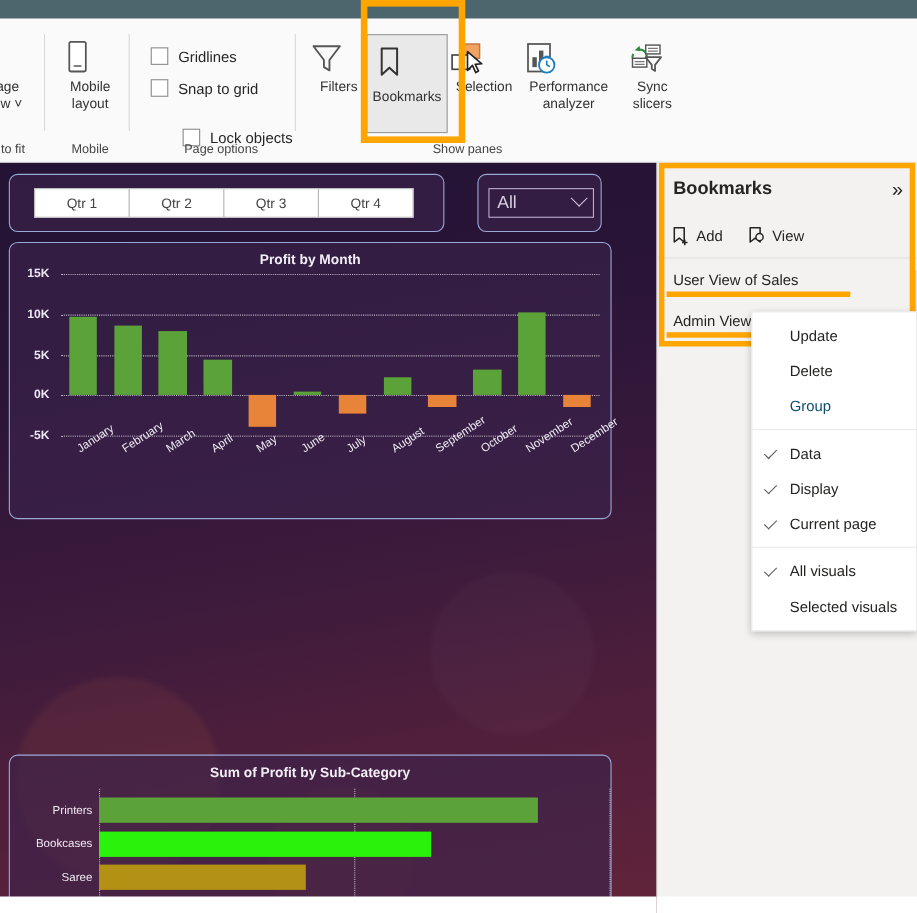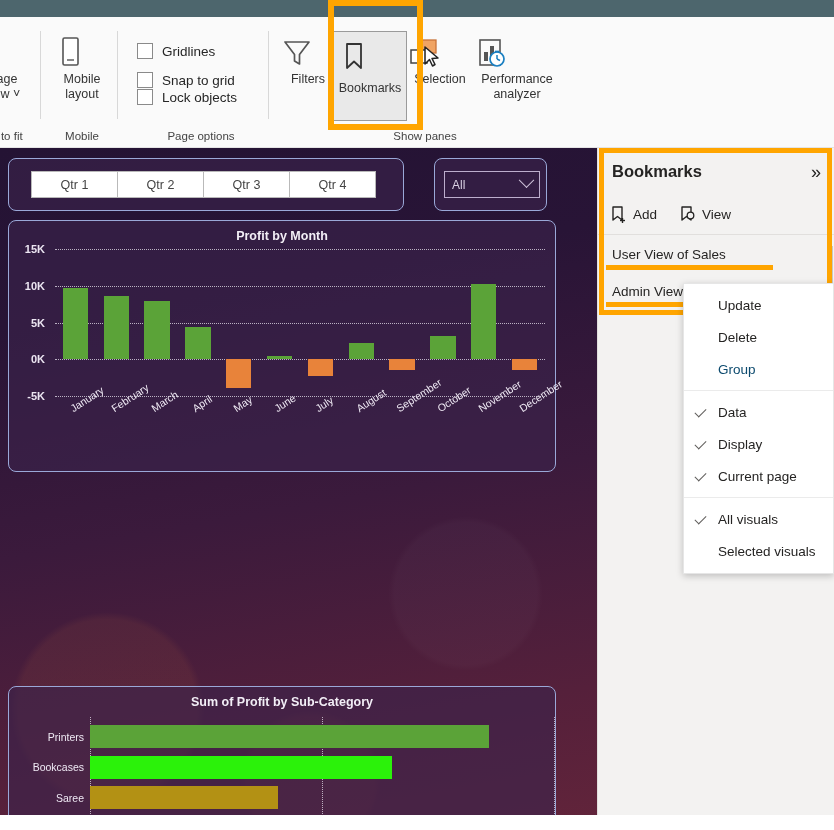--- a/index.html
+++ b/index.html
@@ -114,21 +114,21 @@
   .qtr-btn {
     width: 87px; height: 27px; background: #ffffff; border: 1px solid #b9b9b9;
     margin-left: -1px; display: flex; align-items: center; justify-content: center;
     font-size: 12.5px; color: #444; cursor: pointer;
   }
   .qtr-btn:first-child { margin-left: 0; }
   .all-drop {
     position: absolute; left: 9px; top: 12px; width: 96px; height: 27px;
     background: transparent; border: 1px solid #bdaecd;
     display: flex; align-items: center; justify-content: space-between;
-    padding: 0 7px; font-size: 12px; color: #d9cfe2; cursor: pointer;
+    padding: 0 7px; font-size: 16px; color: #d9cfe2; cursor: pointer;
   }
   .chev-dn {
     width: 11px; height: 11px; border-right: 1.6px solid #cfc2da; border-bottom: 1.6px solid #cfc2da;
     transform: rotate(45deg) translate(-3px,-3px);
   }
 
   
   #card-col { left: 8px; top: 72px; width: 548px; height: 252px; }
   .plot { position: absolute; }
   .ytick {
@@ -263,21 +263,21 @@
 
     <div class="rb-group" id="grp-pageopts">
       <div class="cbrow" style="top:26px;">
         <span class="cbox"></span>
         <span class="cblbl">Gridlines</span>
       </div>
       <div class="cbrow" style="top:55px;">
         <span class="cbox"></span>
         <span class="cblbl">Snap to grid</span>
       </div>
-      <div class="cbrow" style="top:72px;">
+      <div class="cbrow" style="top:100px;margin-left:29px;">
         <span class="cbox"></span>
         <span class="cblbl">Lock objects</span>
       </div>
       <div class="rb-caption">Page options</div>
     </div>
     <div class="rb-sep" style="left:268px;"></div>
 
     <div class="rb-group" id="grp-panes">
 
       <div class="rb-btn" id="btn-filters">
@@ -318,20 +318,37 @@
             <circle cx="27" cy="22" r="7" fill="#fff" stroke="#1a7fc1" stroke-width="1.7"></circle>
             <line x1="27" y1="22" x2="27" y2="18" stroke="#1a7fc1" stroke-width="1.5"></line>
             <line x1="27" y1="22" x2="30" y2="23.5" stroke="#1a7fc1" stroke-width="1.5"></line>
             <line x1="25" y1="14.5" x2="29" y2="14.5" stroke="#1a7fc1" stroke-width="1.7"></line>
           </svg>
         </span>
         <span class="rb-lbl">Performance</span>
         <span class="rb-lbl">analyzer</span>
       </div>
 
+      <div class="rb-btn" id="btn-sync">
+        <span class="rb-ico">
+          <svg width="40" height="32" viewBox="0 0 40 32">
+            <path d="M16 8 A6.5 6.5 0 1 1 10.5 12" fill="none" stroke="#2f8a3e" stroke-width="1.9"></path>
+            <path d="M16.5 4.5 L17 9.5 L12 8.6 Z" fill="#2f8a3e"></path>
+            <rect x="22" y="4" width="13" height="8" fill="#fff" stroke="#555" stroke-width="1.3"></rect>
+            <line x1="24" y1="7" x2="33" y2="7" stroke="#777" stroke-width="1.2"></line>
+            <line x1="24" y1="9.5" x2="33" y2="9.5" stroke="#777" stroke-width="1.2"></line>
+            <rect x="10" y="16" width="13" height="8" fill="#fff" stroke="#555" stroke-width="1.3"></rect>
+            <line x1="12" y1="19" x2="21" y2="19" stroke="#777" stroke-width="1.2"></line>
+            <line x1="12" y1="21.5" x2="21" y2="21.5" stroke="#777" stroke-width="1.2"></line>
+            <path d="M22 15 H36 L30.5 22 V27.5 L27.5 25.5 V22 Z" fill="none" stroke="#555" stroke-width="1.6" stroke-linejoin="round"></path>
+          </svg>
+        </span>
+        <span class="rb-lbl">Sync</span>
+        <span class="rb-lbl">slicers</span>
+      </div>
 
       <div class="rb-caption">Show panes</div>
     </div>
   </div>
 
   <div class="hl-bookmarks"></div>
 
   <div class="canvas">
     <div class="noise"></div>
 

